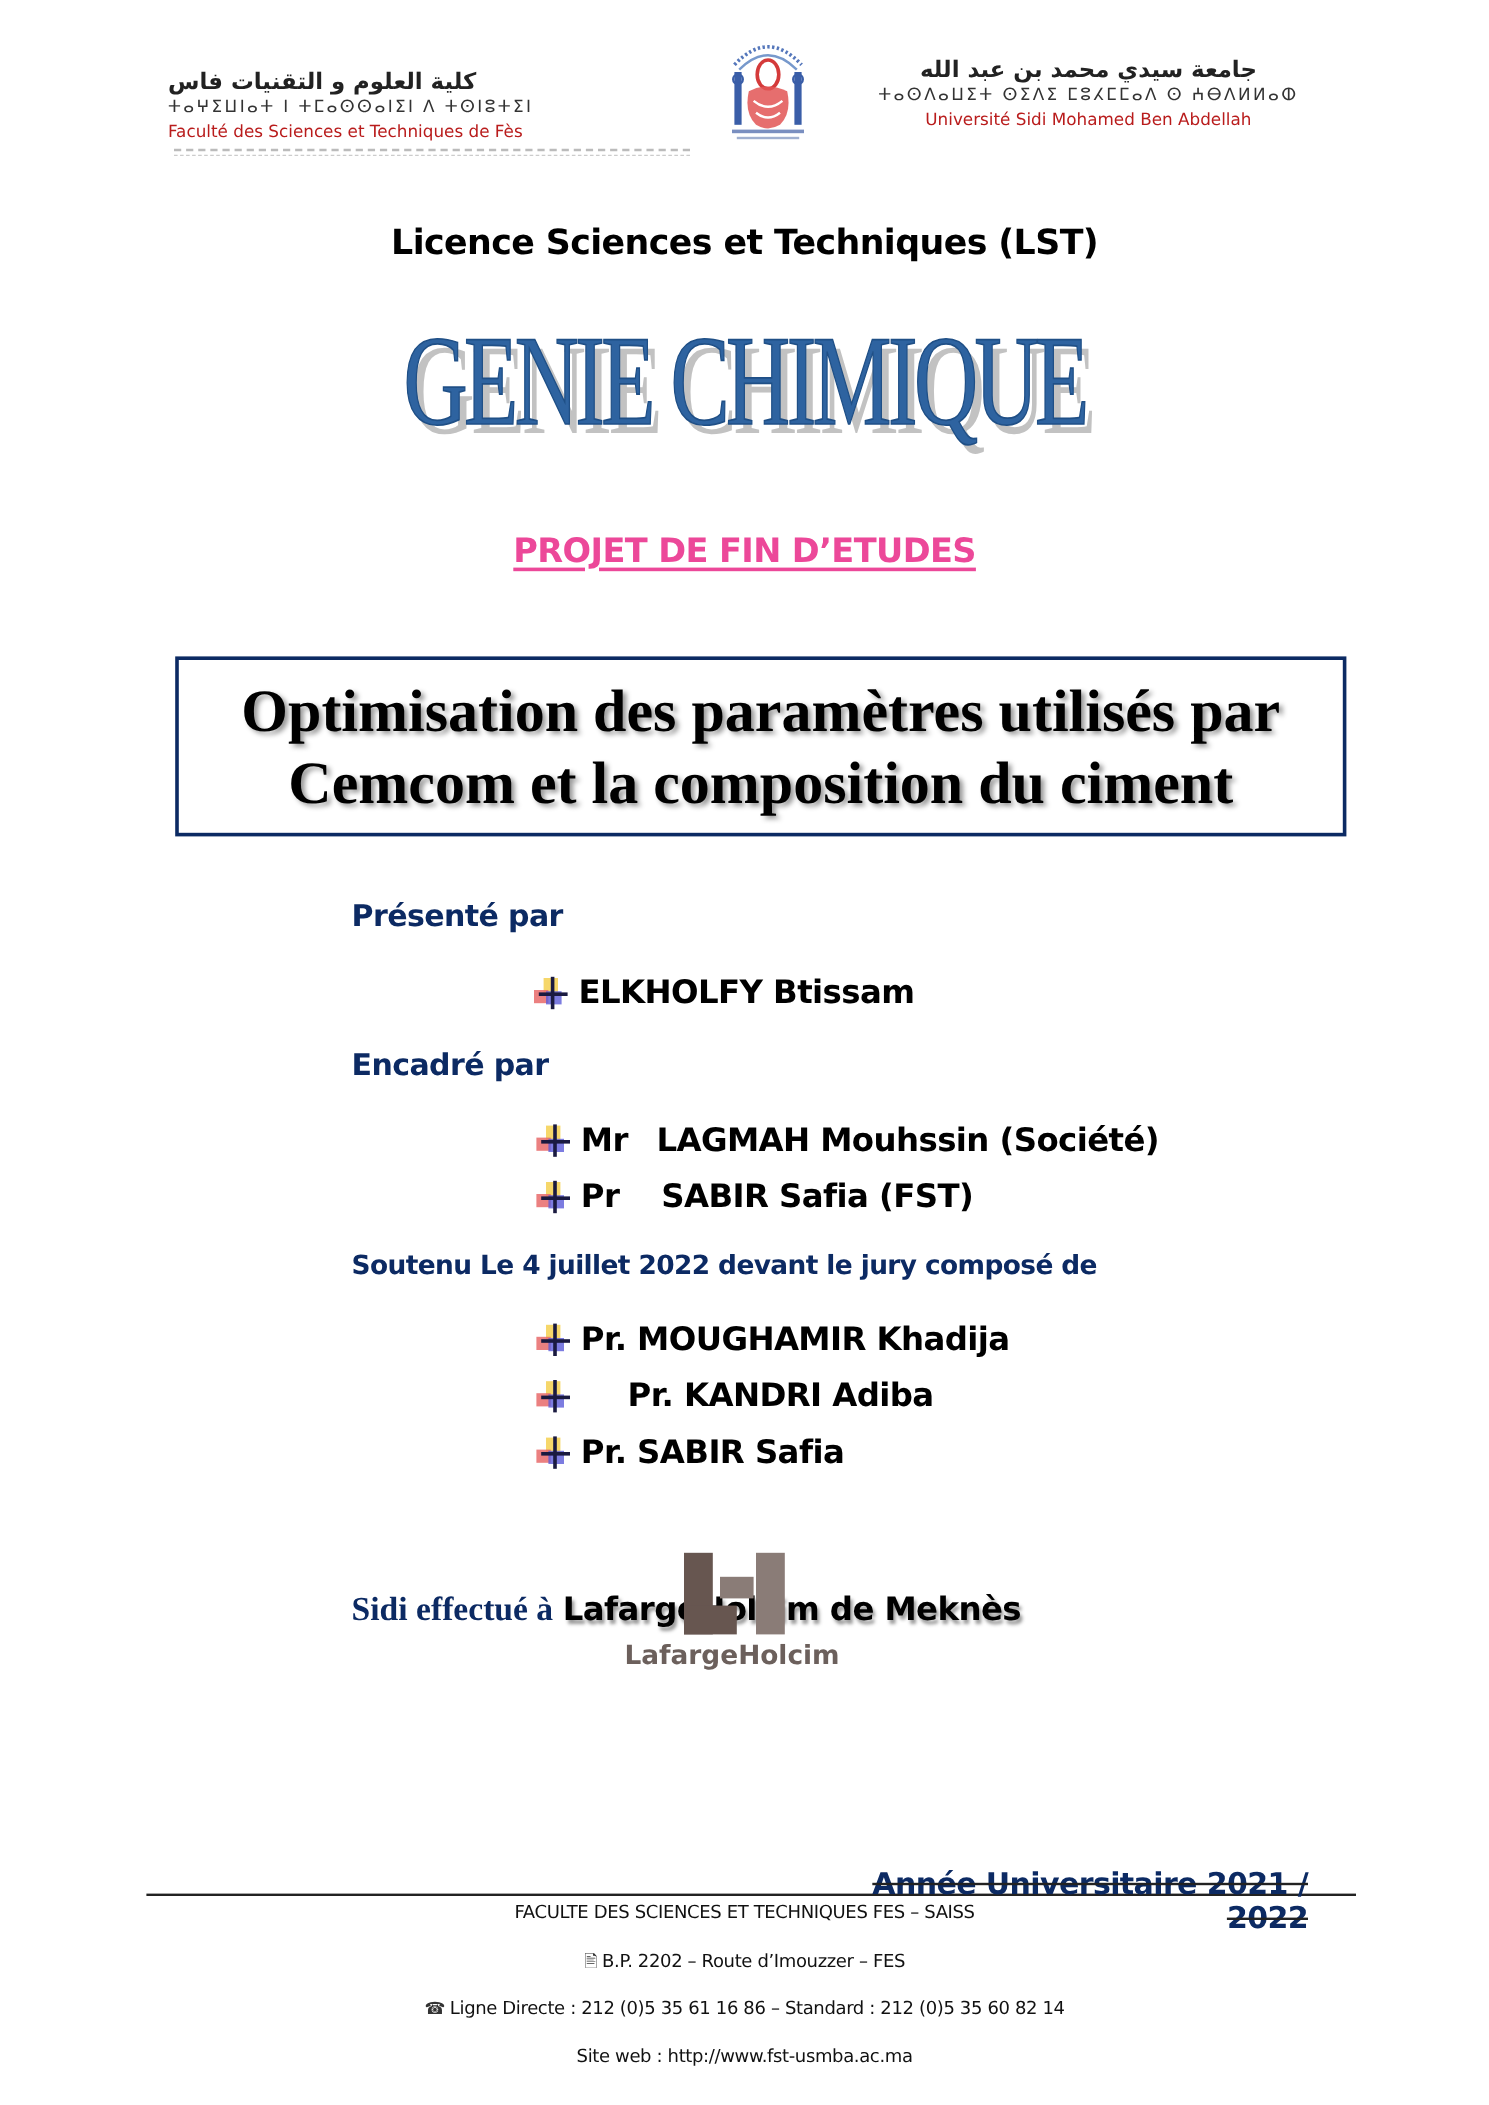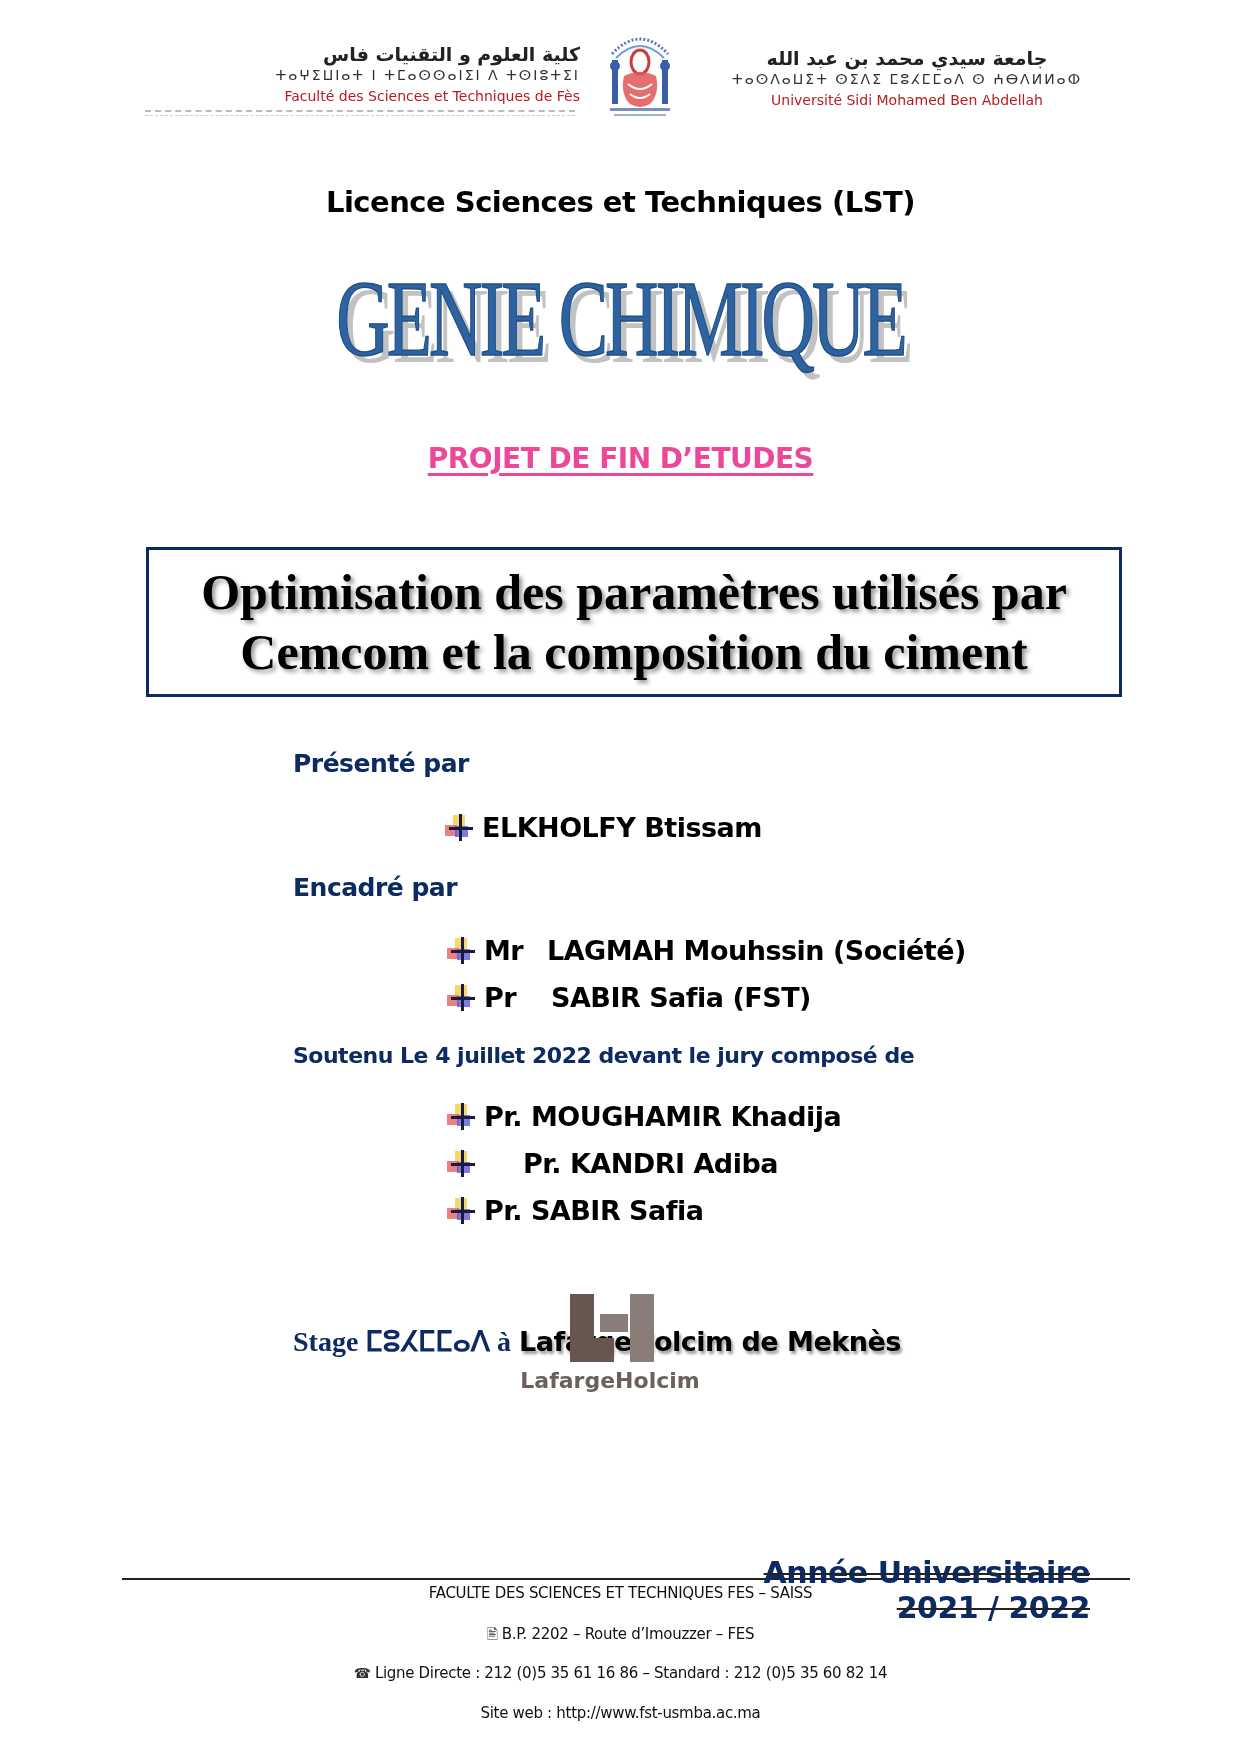--- a/index.html
+++ b/index.html
@@ -1,20 +1,20 @@
 <!DOCTYPE html>
 <html><head>
   <meta charset="utf-8">
   <style>
     html, body { margin:0; padding:0; background:#ffffff; }
     body { width:1241px; height:1754px; position:relative; overflow:hidden; font-family:"Liberation Sans", sans-serif; color:#000; }
     .abs { position:absolute; }
 
     
-    .hdr-left { left:140px; top:42px; width:440px; text-align:right; }
+    .hdr-left { left:140px; top:56px; width:440px; text-align:left; }
     .hdr-left .ar, .hdr-right .ar { font-family:"DejaVu Sans", sans-serif; font-weight:bold; font-size:19px; color:#222; direction:rtl; line-height:24px; }
     .hdr-left .tf, .hdr-right .tf { font-family:"DejaVu Sans", sans-serif; font-size:14px; letter-spacing:2px; color:#333; line-height:18px; }
     .hdr-left .fr, .hdr-right .fr { font-family:"DejaVu Sans", sans-serif; font-weight:normal; font-size:14px; color:#b91c1c; line-height:24px; }
     .hdr-left .dash { margin:2px auto 0; width:430px; border-top:2px dashed #bbb; height:3px; border-bottom:1px dashed #ccc; }
     .hdr-right { left:722px; top:46px; width:370px; text-align:center; }
     .emblem { left:604px; top:24px; width:72px; height:98px; }
 
     .lst { left:0; width:1241px; top:185px; text-align:center; font-family:"DejaVu Sans", sans-serif; font-weight:bold; font-size:29px; letter-spacing:-0.5px; }
 
     .genie { left:0; width:1241px; top:258px; text-align:center; }
@@ -43,21 +43,21 @@
 
     .lh-logo { left:510px; top:1294px; width:220px; height:110px; }
     .lh-mark { position:absolute; left:60px; top:0; width:84px; height:68px; }
     .lh-mark .a { position:absolute; left:0; top:0; width:24px; height:68px; background:#675650; }
     .lh-mark .b { position:absolute; left:0; top:44px; width:44px; height:24px; background:#675650; }
     .lh-mark .c { position:absolute; left:30px; top:20px; width:28px; height:18px; background:#8a7c77; }
     .lh-mark .d { position:absolute; left:60px; top:0; width:24px; height:68px; background:#8a7c77; }
     .lh-text { position:absolute; left:0; width:200px; top:74px; text-align:center; font-family:"DejaVu Sans", sans-serif; font-weight:bold; font-size:22px; color:#6c605c; }
 
     .footer-line { left:122px; top:1578px; width:1008px; height:2px; background:#222; }
-    .annee { left:690px; top:1555px; width:400px; text-align:right; font-family:"DejaVu Sans", sans-serif; font-weight:bold; font-size:30px; color:#0c2a63; letter-spacing:-0.5px; text-decoration:line-through; text-decoration-color:#222; text-decoration-thickness:2px; }
+    .annee { left:690px; top:1555px; width:400px; text-align:right; font-family:"DejaVu Sans", sans-serif; font-weight:bold; font-size:25px; color:#0c2a63; letter-spacing:-0.5px; text-decoration:line-through; text-decoration-color:#222; text-decoration-thickness:2px; }
     .foot { left:0; width:1241px; text-align:center; font-family:"DejaVu Sans", sans-serif; font-size:15px; color:#111; letter-spacing:-0.3px; }
     .foot .gl { font-size:14px; margin-right:4px; color:#333; }
   </style>
 </head>
 <body>
 
 <div class="abs hdr-left">
   <div class="ar">كلية العلوم و التقنيات فاس</div>
   <div class="tf">ⵜⴰⵖⵉⵡⵏⴰⵜ ⵏ ⵜⵎⴰⵙⵙⴰⵏⵉⵏ ⴷ ⵜⵙⵏⵓⵜⵉⵏ</div>
   <div class="fr">Faculté des Sciences et Techniques de Fès</div>
@@ -163,21 +163,21 @@
       <i class="y"></i>
       <i class="r"></i>
       <i class="b"></i>
       <i class="v"></i>
       <i class="h"></i>
     </span>
   <span>Pr. SABIR Safia</span>
 </div>
 
 <div class="abs stage">
-  <span class="lbl">Stage ⵎⵓⵃⵎⵎⴰⴷ à</span>
+  <span class="lbl">Sidi effectué à</span>
   <span class="co">LafargeHolcim de Meknès</span>
 </div>
 
 <div class="abs lh-logo">
   <div class="lh-mark">
     <i class="a"></i>
       <i class="b"></i>
       <i class="c"></i>
       <i class="d"></i>
   </div>

